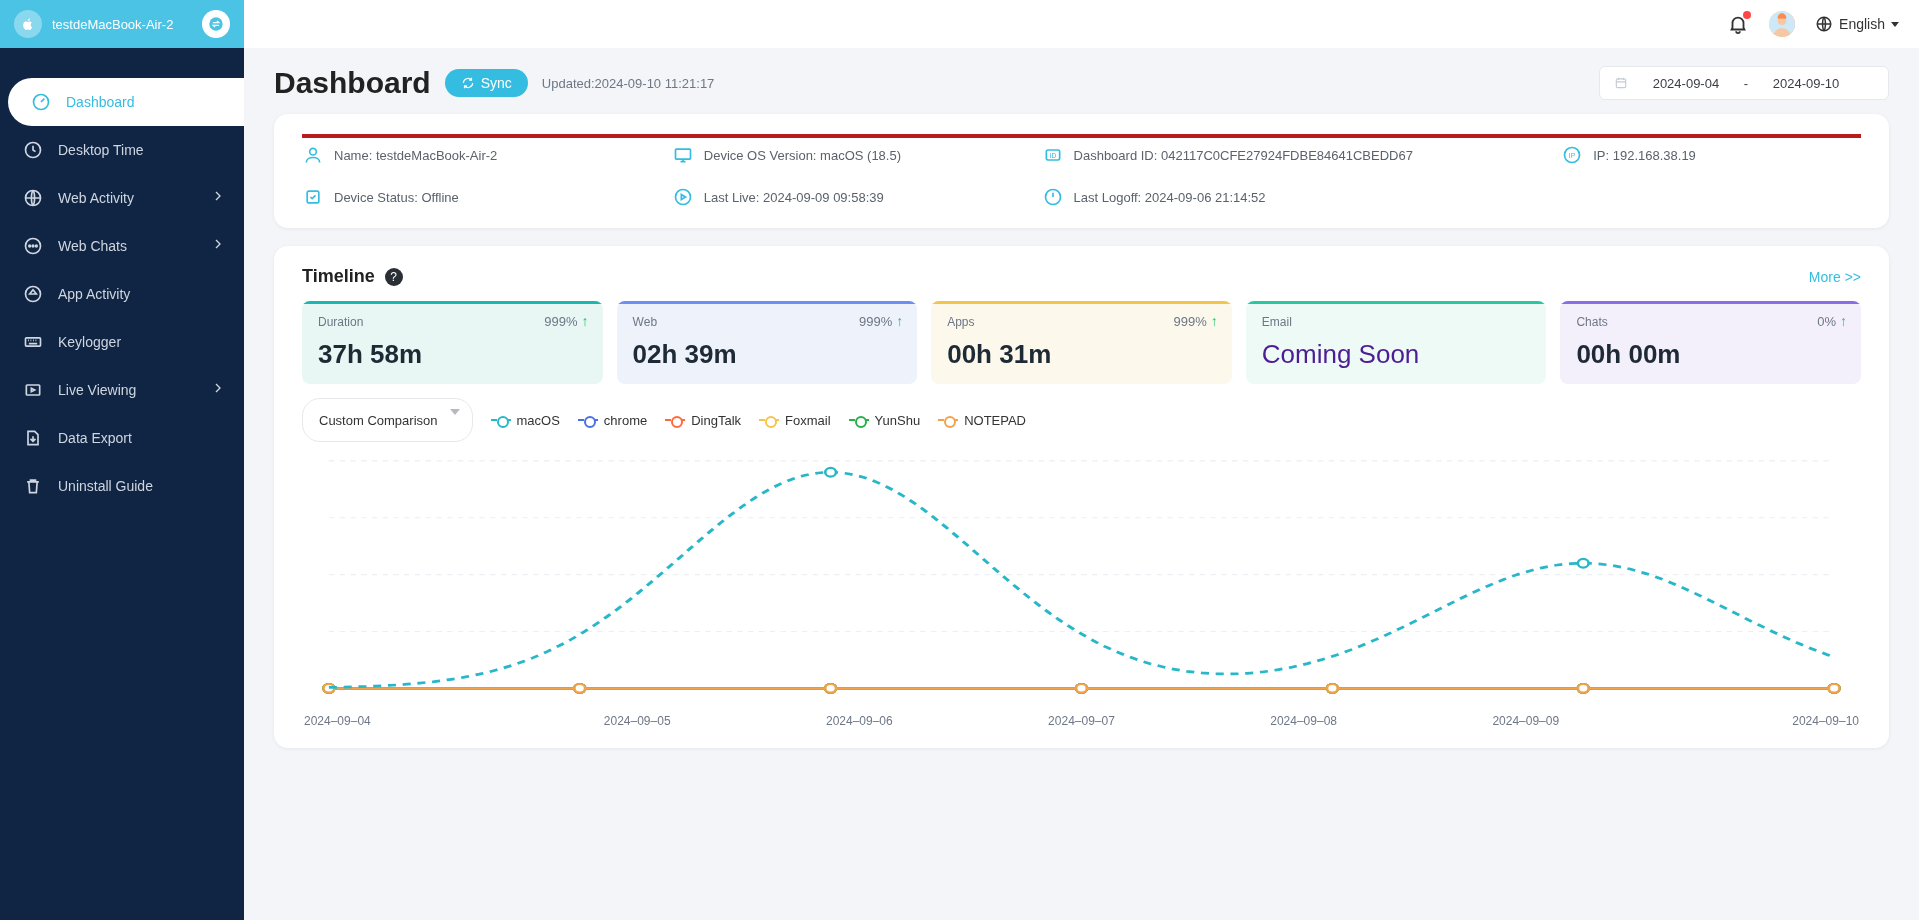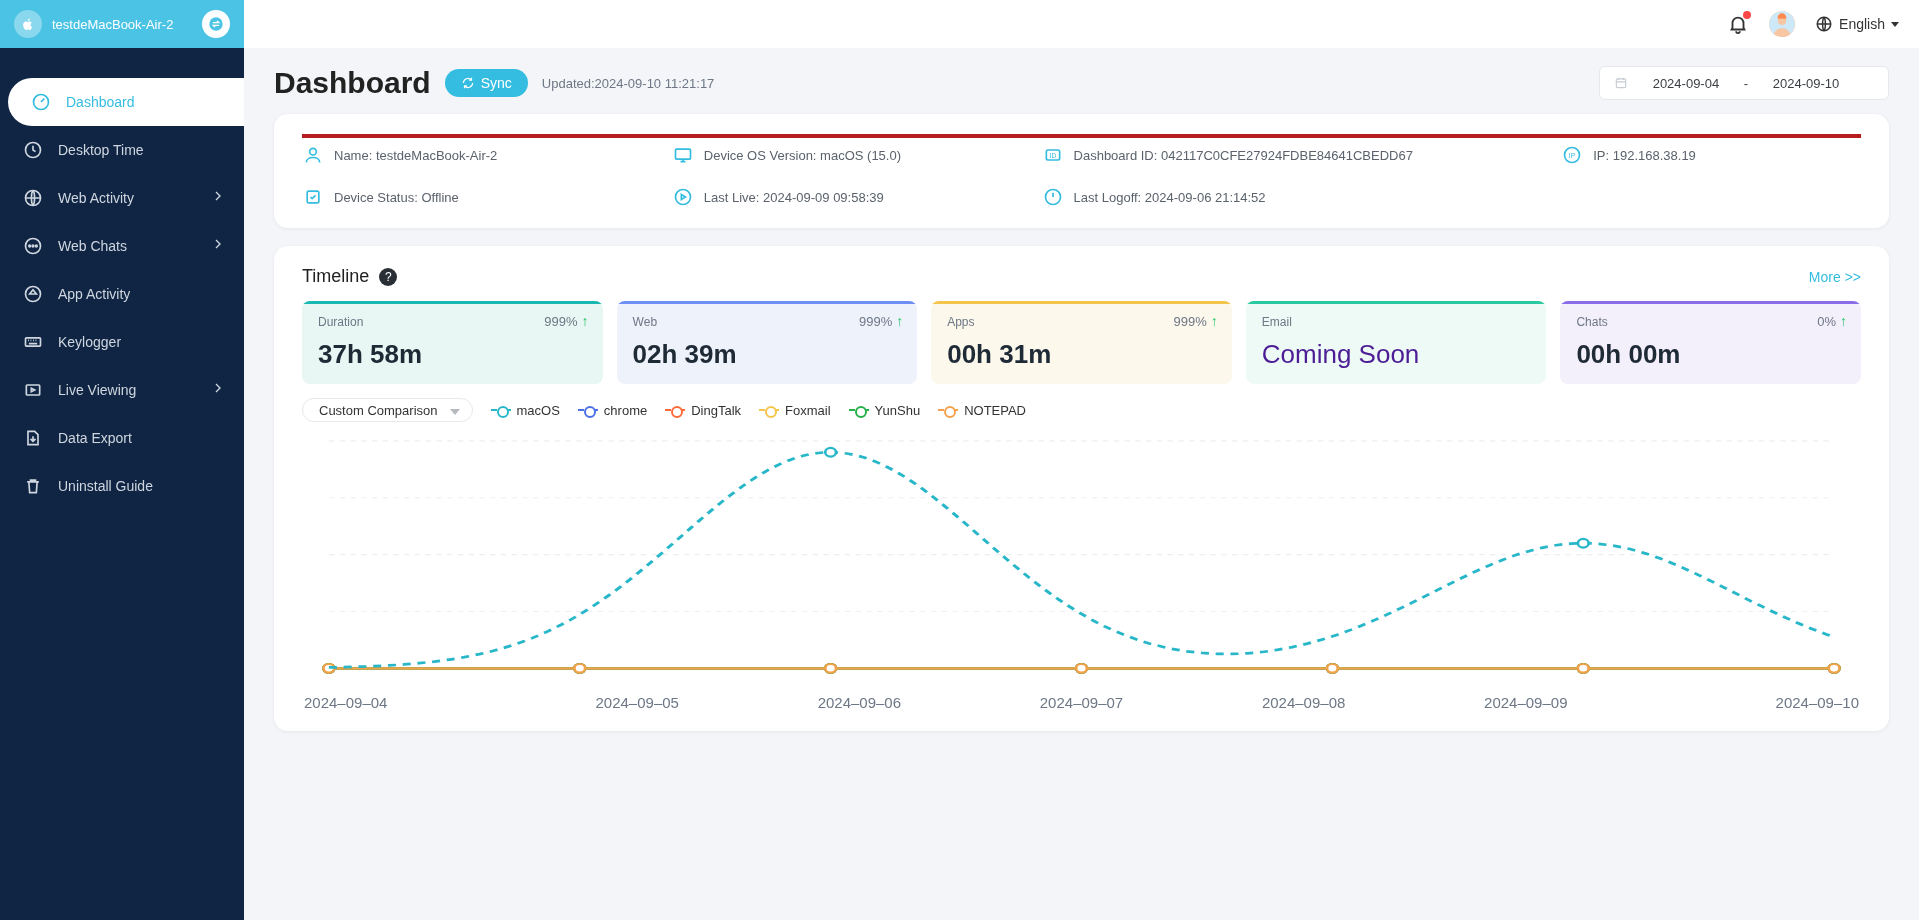--- a/index.html
+++ b/index.html
@@ -63,50 +63,50 @@
   .card{background:var(--card);border-radius:var(--radius);box-shadow:var(--shadow);padding:20px 28px;margin-bottom:18px}
   .card h2{margin:0 0 14px 0;font-size:17px;color:#222}
 
   .dev-grid{display:grid;grid-template-columns:1.4fr 1.4fr 2fr 1.2fr;row-gap:20px;column-gap:20px;padding-top:6px;border-top:4px solid #b91c1c}
   .dev-cell{display:flex;align-items:center;font-size:13px;color:#5b626c}
   .dev-cell .ico{width:22px;height:22px;margin-right:10px;display:flex;align-items:center;justify-content:center}
   .dev-cell .ico svg{stroke:var(--accent);fill:none;width:20px;height:20px}
 
   
   .tl-head{display:flex;align-items:center;margin-bottom:14px}
-  .tl-head .title{font-size:18px;font-weight:400;margin-right:10px}
+  .tl-head .title{font-size:18px;font-weight:700;margin-right:10px}
   .tl-head .help{width:18px;height:18px;border-radius:50%;background:#2a2f36;color:#fff;font-size:12px;display:flex;align-items:center;justify-content:center;cursor:pointer}
   .tl-head .more{margin-left:auto;color:var(--accent);font-size:14px;cursor:pointer}
 
   .stat-row{display:grid;grid-template-columns:repeat(5,1fr);gap:14px;margin-bottom:14px}
   .stat{border-radius:8px;padding:14px 16px;position:relative;overflow:hidden}
   .stat .bar{position:absolute;left:0;top:0;right:0;height:3px}
   .stat .lbl{font-size:12px;color:#6d7786;margin-bottom:10px}
   .stat .pct{position:absolute;right:14px;top:12px;font-size:13px;color:#6d7786;display:flex;align-items:center}
   .stat .pct .up{color:#28c46a;margin-left:4px;font-size:14px}
   .stat .val{font-size:26px;font-weight:700;color:#1f2a37}
   .stat.coming .val{color:#4c1d95;font-weight:400}
   .s1{background:#e9f7f4}.s1 .bar{background:#17b9b0}
   .s2{background:#eef2fb}.s2 .bar{background:#6c8ef5}
   .s3{background:#fcf8ec}.s3 .bar{background:#f3c54b}
   .s4{background:#eefaf6}.s4 .bar{background:#28c8a0}
   .s5{background:#f4f0fb}.s5 .bar{background:#8a6de8}
 
   .compare-row{display:flex;align-items:center;gap:18px;margin-bottom:8px}
-  .cmp-select{border:1px solid #e6e8ec;border-radius:18px;height:24px;padding:0 34px 0 16px;font-size:13px;color:#333;background:#fff;position:relative;display:flex;align-items:center;cursor:pointer}
+  .cmp-select{border:1px solid #e6e8ec;border-radius:18px;height:44px;padding:0 34px 0 16px;font-size:13px;color:#333;background:#fff;position:relative;display:flex;align-items:center;cursor:pointer}
   .cmp-select .caret{position:absolute;right:12px;top:10px;border-top:6px solid #b5b9c0;border-left:5px solid transparent;border-right:5px solid transparent}
   .legend{display:flex;align-items:center;gap:18px;font-size:13px;color:#333;flex-wrap:wrap}
   .legend .it{display:flex;align-items:center}
   .legend .swatch{width:20px;height:10px;position:relative;margin-right:6px}
   .legend .swatch::before{content:"";position:absolute;left:0;right:0;top:4px;border-top:2px dashed var(--c)}
   .legend .swatch::after{content:"";position:absolute;left:6px;top:1px;width:8px;height:8px;border-radius:50%;background:#fff;border:2px solid var(--c)}
 
   .chart-wrap{width:100%;height:260px;position:relative;margin-top:6px}
   .chart-wrap svg{width:100%;height:100%}
-  .xticks{display:flex;justify-content:space-between;font-size:15px;color:#6d7786;padding:0 2px;margin-top:4px}
+  .xticks{display:flex;justify-content:space-between;font-size:12px;color:#6d7786;padding:0 2px;margin-top:4px}
   .xticks span{flex:1;text-align:center}
   .xticks span:first-child{text-align:left}
   .xticks span:last-child{text-align:right}
 </style>
 </head>
 <body>
 
 <div class="sidebar">
   <div class="side-head">
     <div class="apple">
@@ -279,21 +279,21 @@
           </span>
           <span><span>Name: </span><span>testdeMacBook-Air-2</span></span>
         </div>
       <div class="dev-cell">
           <span class="ico">
             <svg viewBox="0 0 24 24" stroke-width="2">
               <rect x="3" y="5" width="18" height="12" rx="1"></rect>
               <path d="M9 20h6M12 17v3"></path>
             </svg>
           </span>
-          <span><span>Device OS Version: </span><span>macOS (15.0)</span></span>
+          <span><span>Device OS Version: </span><span>macOS (18.5)</span></span>
         </div>
       <div class="dev-cell">
           <span class="ico">
             <svg viewBox="0 0 24 24" stroke-width="2">
               <rect x="4" y="6" width="16" height="12" rx="2"></rect>
               <text x="12" y="15" font-size="8" text-anchor="middle" fill="#34bde0" stroke="none">ID</text>
             </svg>
           </span>
           <span><span>Dashboard ID: </span><span>042117C0CFE27924FDBE84641CBEDD67</span></span>
         </div>

